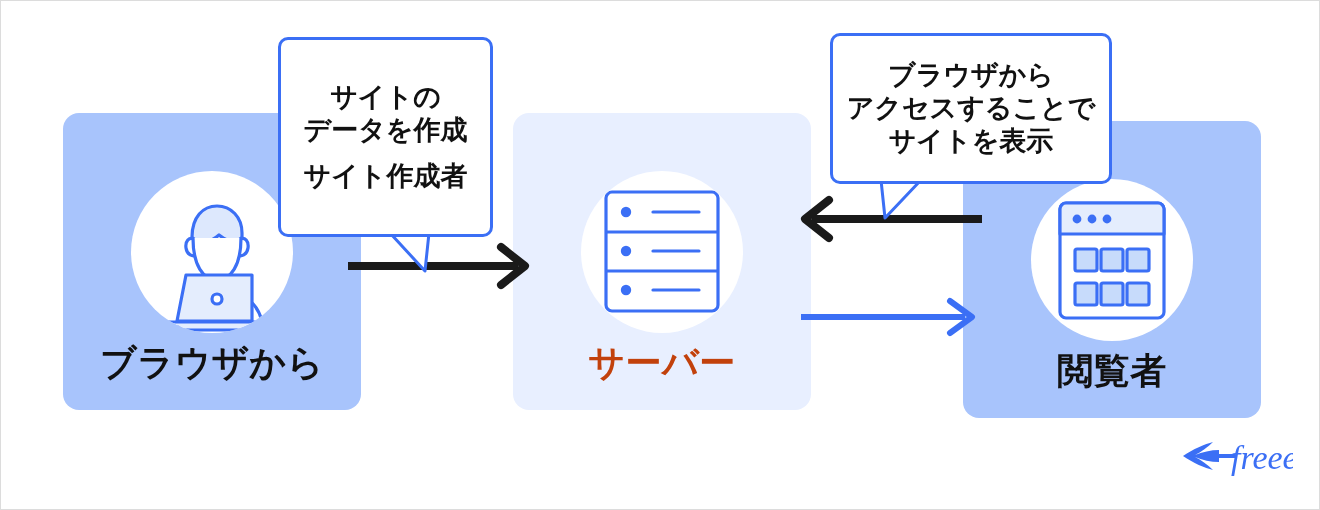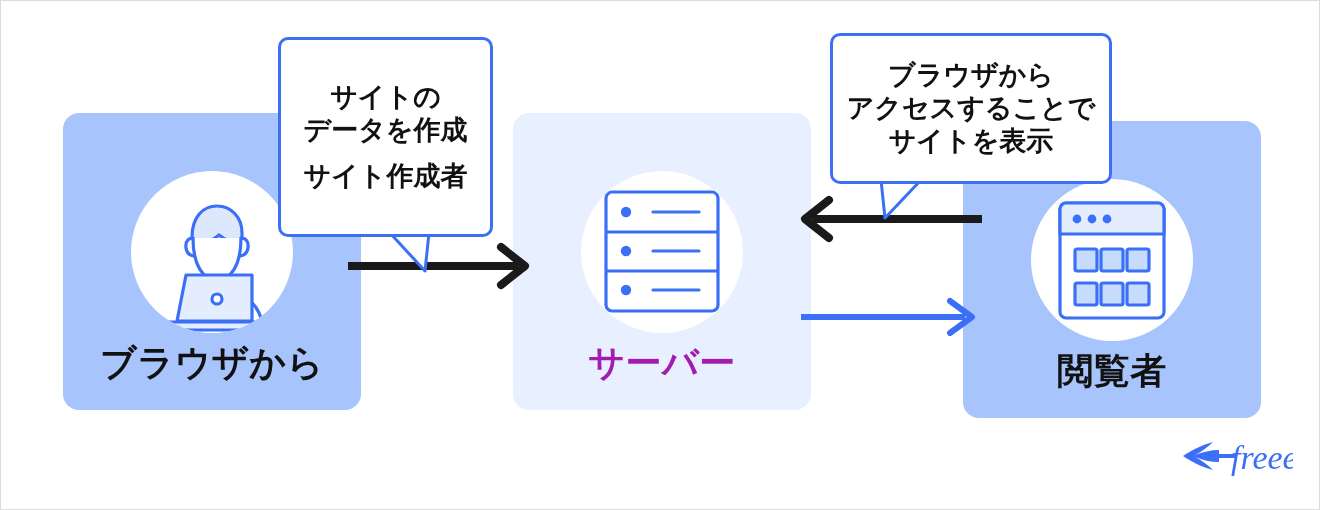--- a/index.html
+++ b/index.html
@@ -53,21 +53,21 @@
     left: 0;
     right: 0;
     top: 226px;
     text-align: center;
     font-size: 36px;
     font-weight: 700;
     letter-spacing: 0.5px;
     color: #111111;
     white-space: nowrap;
   }
-  .panel-label.accent { color: #a21caf; }
+  .panel-label.accent { color: #c2410c; }
 
   
   .bubble {
     position: absolute;
     background: #ffffff;
     border: 3px solid #3b6ff5;
     border-radius: 10px;
     box-sizing: border-box;
     z-index: 6;
     display: flex;

